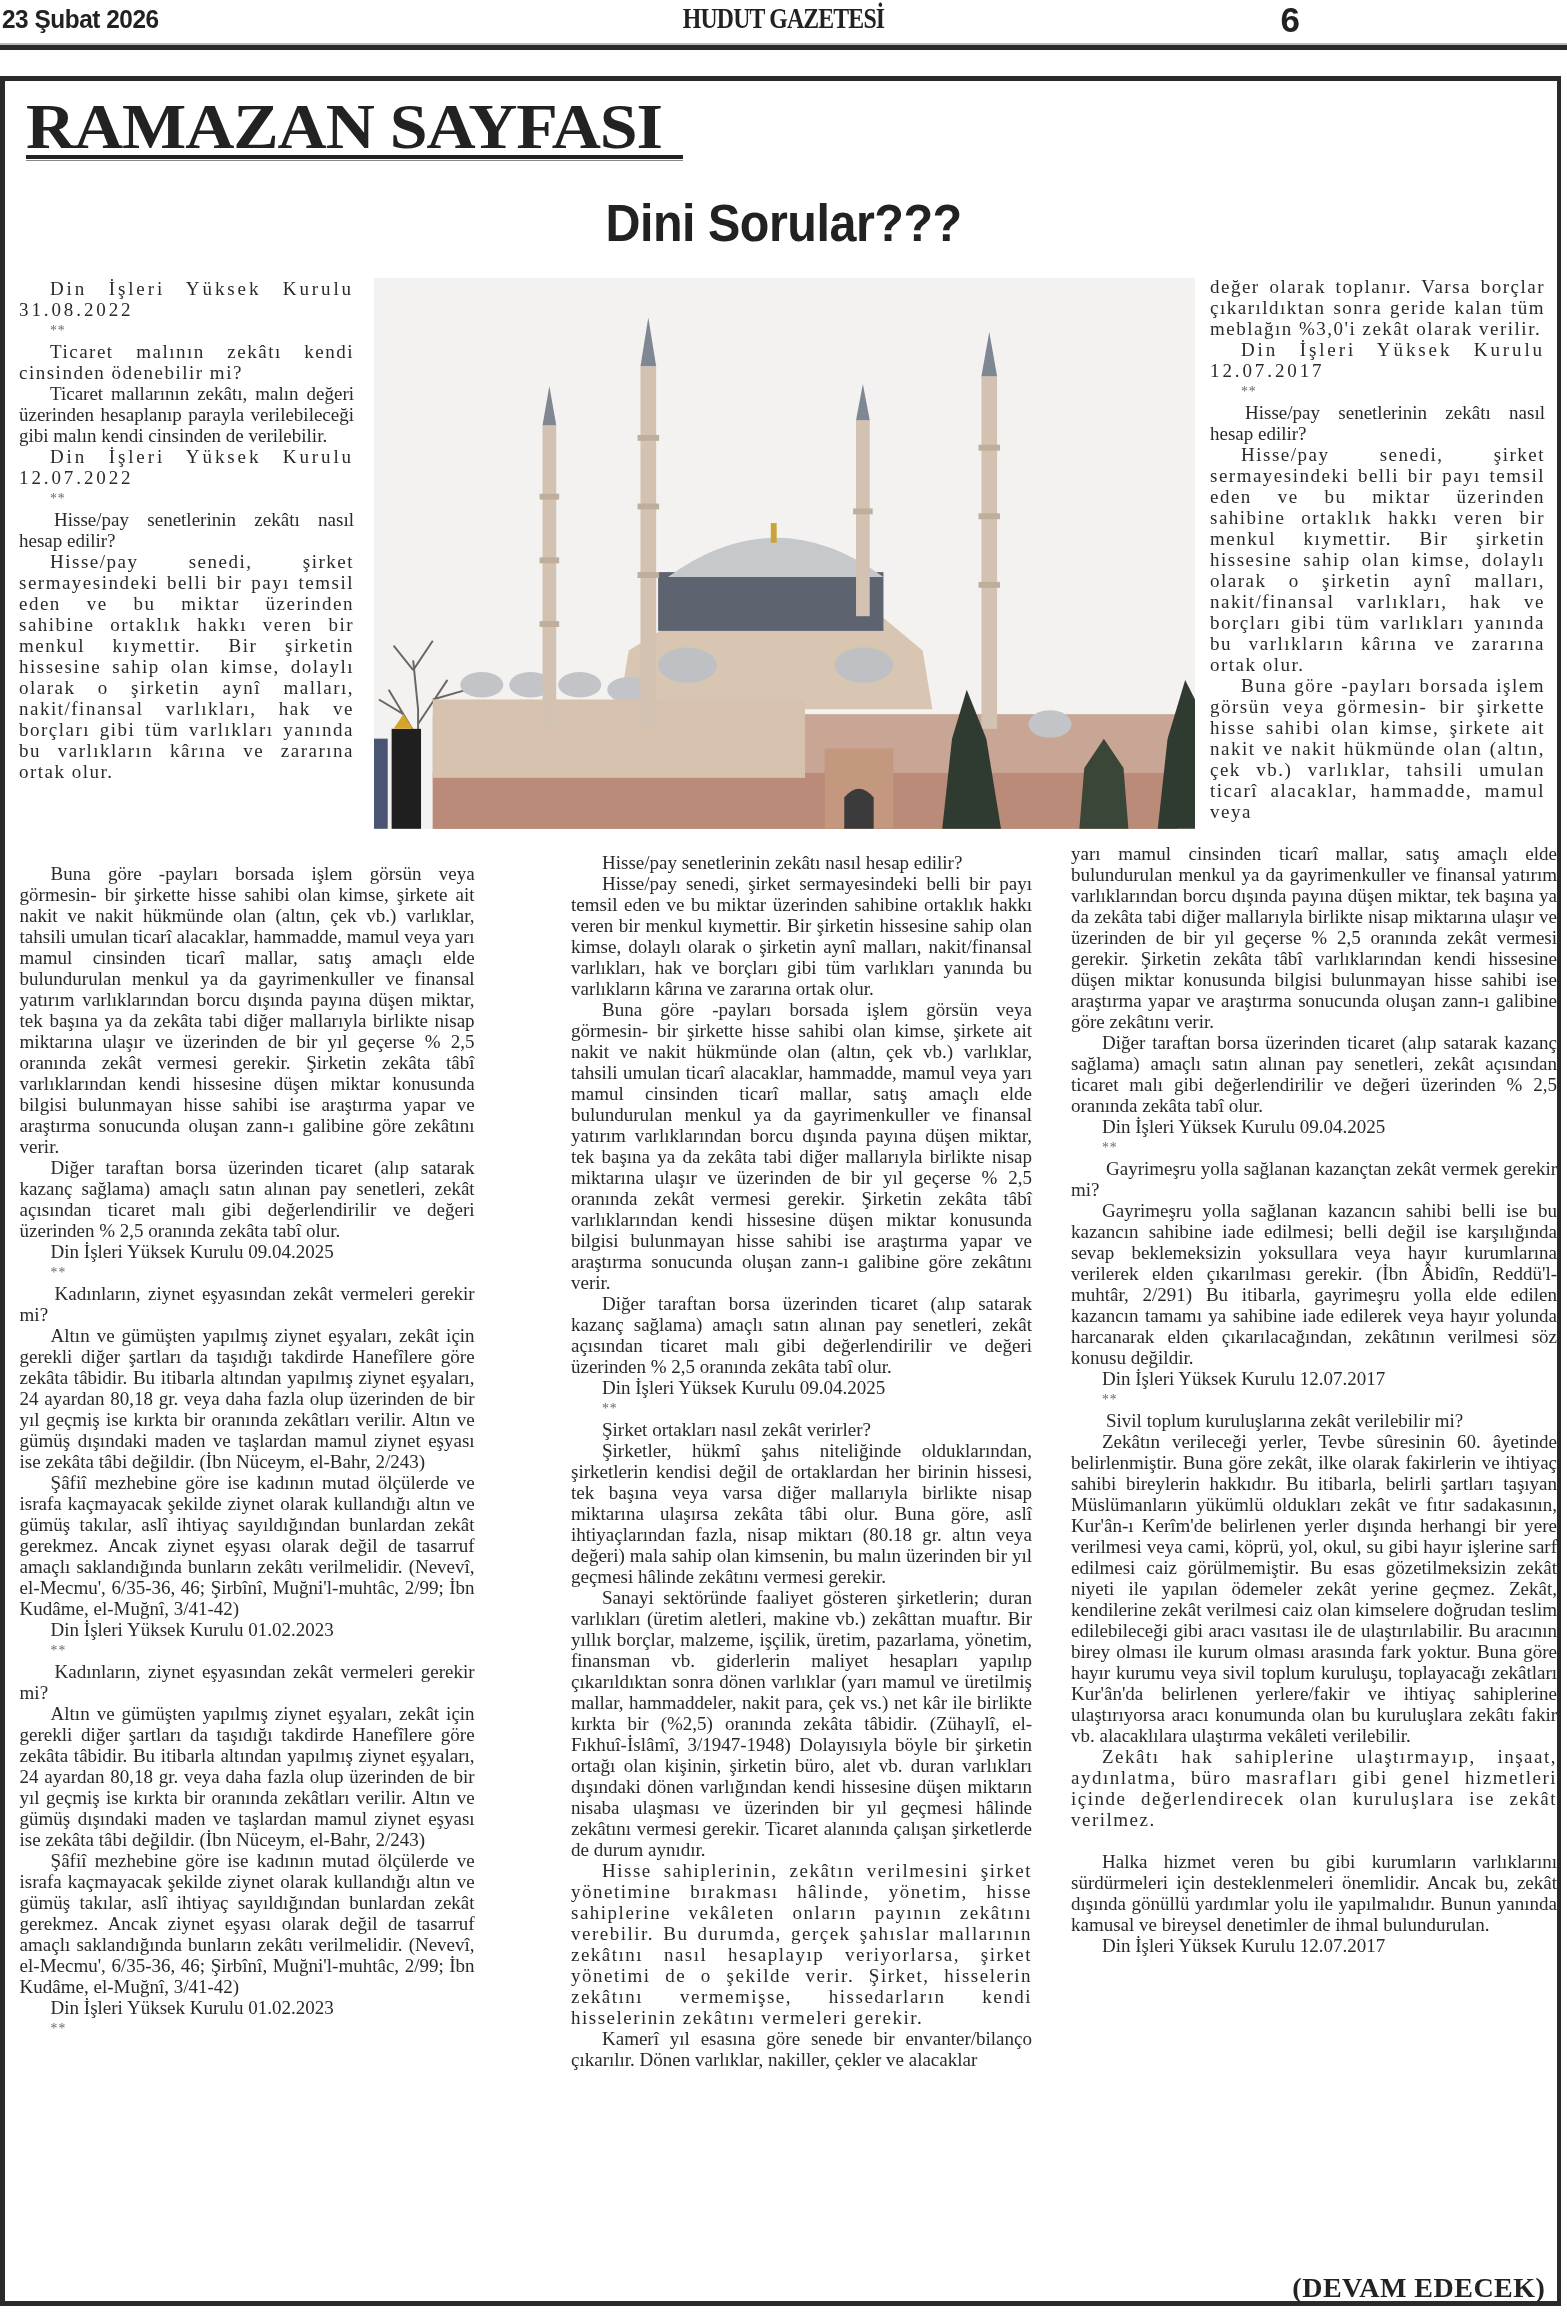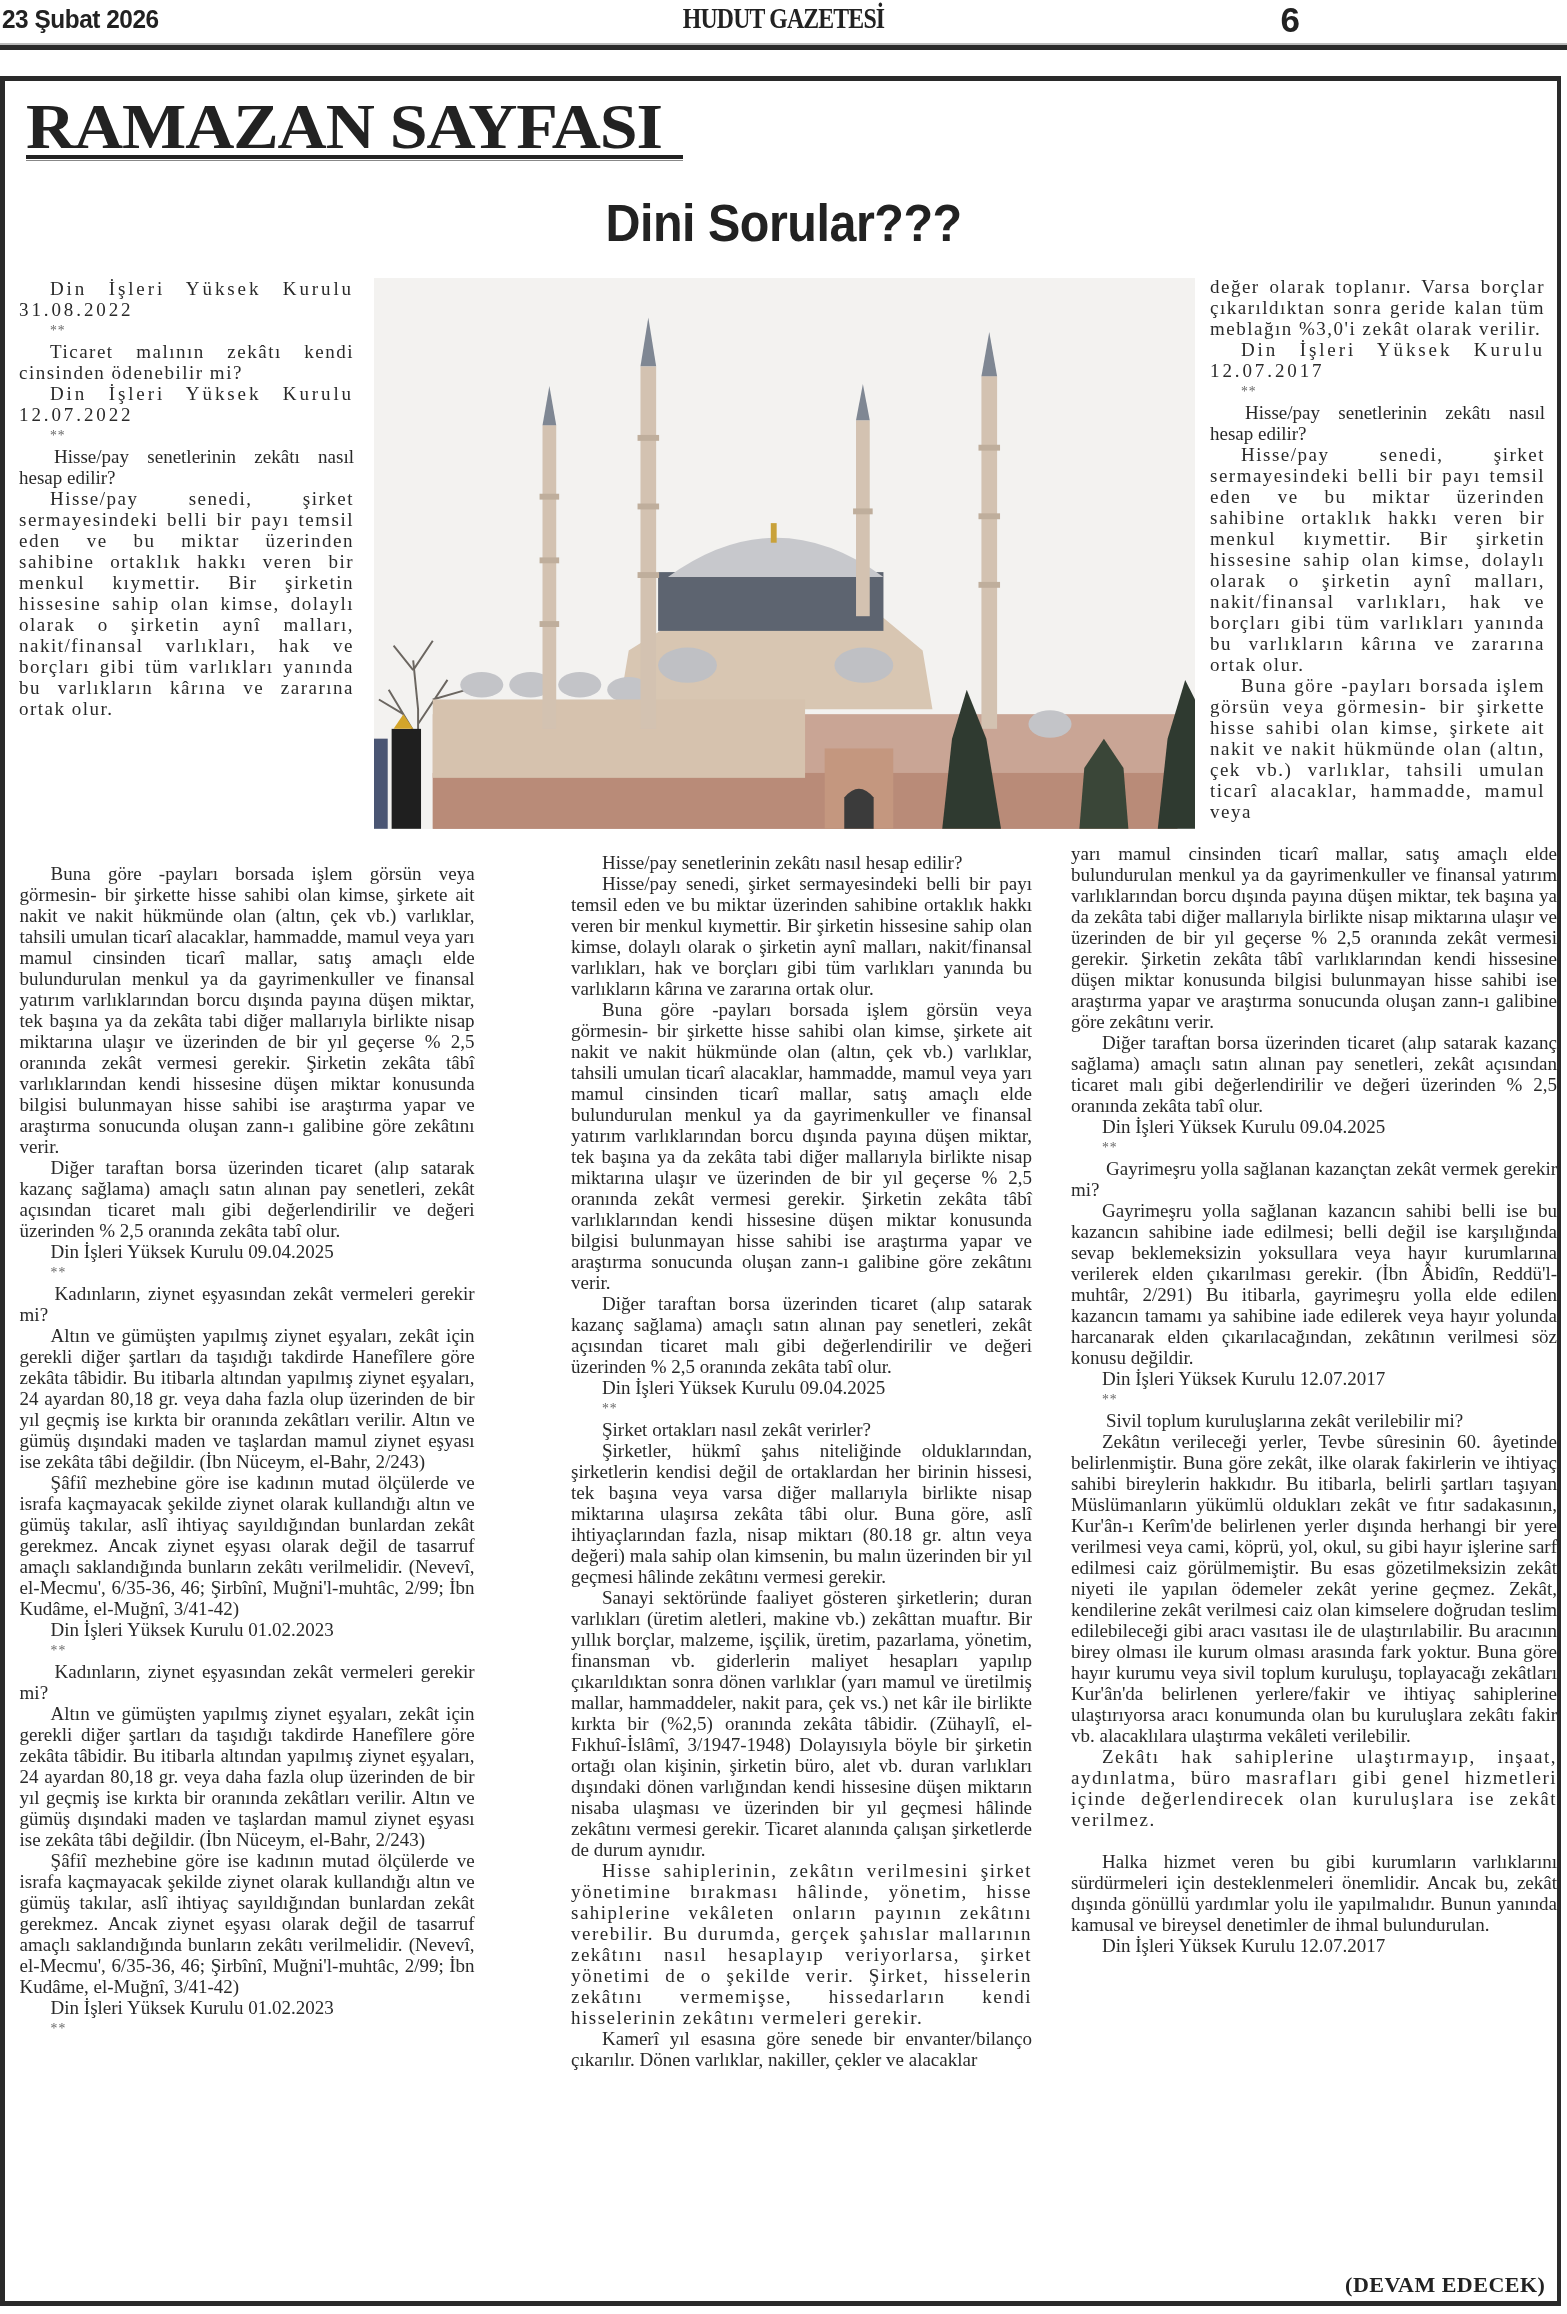--- a/index.html
+++ b/index.html
@@ -32,21 +32,21 @@
 
   .c1 { left: 19px; top: 278px; width: 335px; }
   .c1b { left: 19.6px; top: 863px; width: 455px; }
   .c2 { left: 571px; top: 852px; width: 461px; }
   .c3 { left: 1210px; top: 276px; width: 335px; }
   .c3b { left: 1059px; top: 843px; width: 486px; margin-left: 12px; }
 
   .spaced { letter-spacing: 2.9px; }
   .wide { letter-spacing: 1.5px; }
 
-  .devam { position: absolute; right: 21.6px; top: 2272px; font-family: "Liberation Serif", serif; font-weight: bold; font-size: 22px; letter-spacing: 0.5px; }
+  .devam { position: absolute; right: 21.6px; top: 2272px; font-family: "Liberation Serif", serif; font-weight: bold; font-size: 28px; letter-spacing: 0.5px; }
 </style>
 </head>
 <body>
 
 <div class="masthead">
   <div class="mh-date">23 Şubat 2026</div>
   <div class="mh-title">HUDUT GAZETESİ</div>
   <div class="mh-page">6</div>
   <div class="mh-rule-light"></div>
   <div class="mh-rule"></div>
@@ -124,20 +124,21 @@
     <rect x="0" y="470" width="14" height="92" fill="#4a5573"></rect>
     <rect x="18" y="460" width="30" height="102" fill="#1f1f1f"></rect>
     <polygon points="20,460 30,445 40,460" fill="#d4a52a"></polygon>
   </svg>
 </div>
 
 <div class="col c1">
   <p class="spaced">Din İşleri Yüksek Kurulu 31.08.2022</p>
   <p class="stars">**</p>
   <p class="wide">Ticaret malının zekâtı kendi cinsinden ödenebilir mi?</p>
+  <p>Ticaret mallarının zekâtı, malın değeri üzerinden hesaplanıp parayla verilebileceği gibi malın kendi cinsinden de verilebilir.</p>
   <p class="spaced">Din İşleri Yüksek Kurulu 12.07.2022</p>
   <p class="stars">**</p>
   <p class="q">Hisse/pay senetlerinin zekâtı nasıl hesap edilir?</p>
   <p class="wide">Hisse/pay senedi, şirket sermayesindeki belli bir payı temsil eden ve bu miktar üzerinden sahibine ortaklık hakkı veren bir menkul kıymettir. Bir şirketin hissesine sahip olan kimse, dolaylı olarak o şirketin aynî malları, nakit/finansal varlıkları, hak ve borçları gibi tüm varlıkları yanında bu varlıkların kârına ve zararına ortak olur.</p>
 </div>
 
 <div class="col c1b">
   <p>Buna göre -payları borsada işlem görsün veya görmesin- bir şirkette hisse sahibi olan kimse, şirkete ait nakit ve nakit hükmünde olan (altın, çek vb.) varlıklar, tahsili umulan ticarî alacaklar, hammadde, mamul veya yarı mamul cinsinden ticarî mallar, satış amaçlı elde bulundurulan menkul ya da gayrimenkuller ve finansal yatırım varlıklarından borcu dışında payına düşen miktar, tek başına ya da zekâta tabi diğer mallarıyla birlikte nisap miktarına ulaşır ve üzerinden de bir yıl geçerse % 2,5 oranında zekât vermesi gerekir. Şirketin zekâta tâbî varlıklarından kendi hissesine düşen miktar konusunda bilgisi bulunmayan hisse sahibi ise araştırma yapar ve araştırma sonucunda oluşan zann-ı galibine göre zekâtını verir.</p>
   <p>Diğer taraftan borsa üzerinden ticaret (alıp satarak kazanç sağlama) amaçlı satın alınan pay senetleri, zekât açısından ticaret malı gibi değerlendirilir ve değeri üzerinden % 2,5 oranında zekâta tabî olur.</p>
   <p>Din İşleri Yüksek Kurulu  09.04.2025</p>

